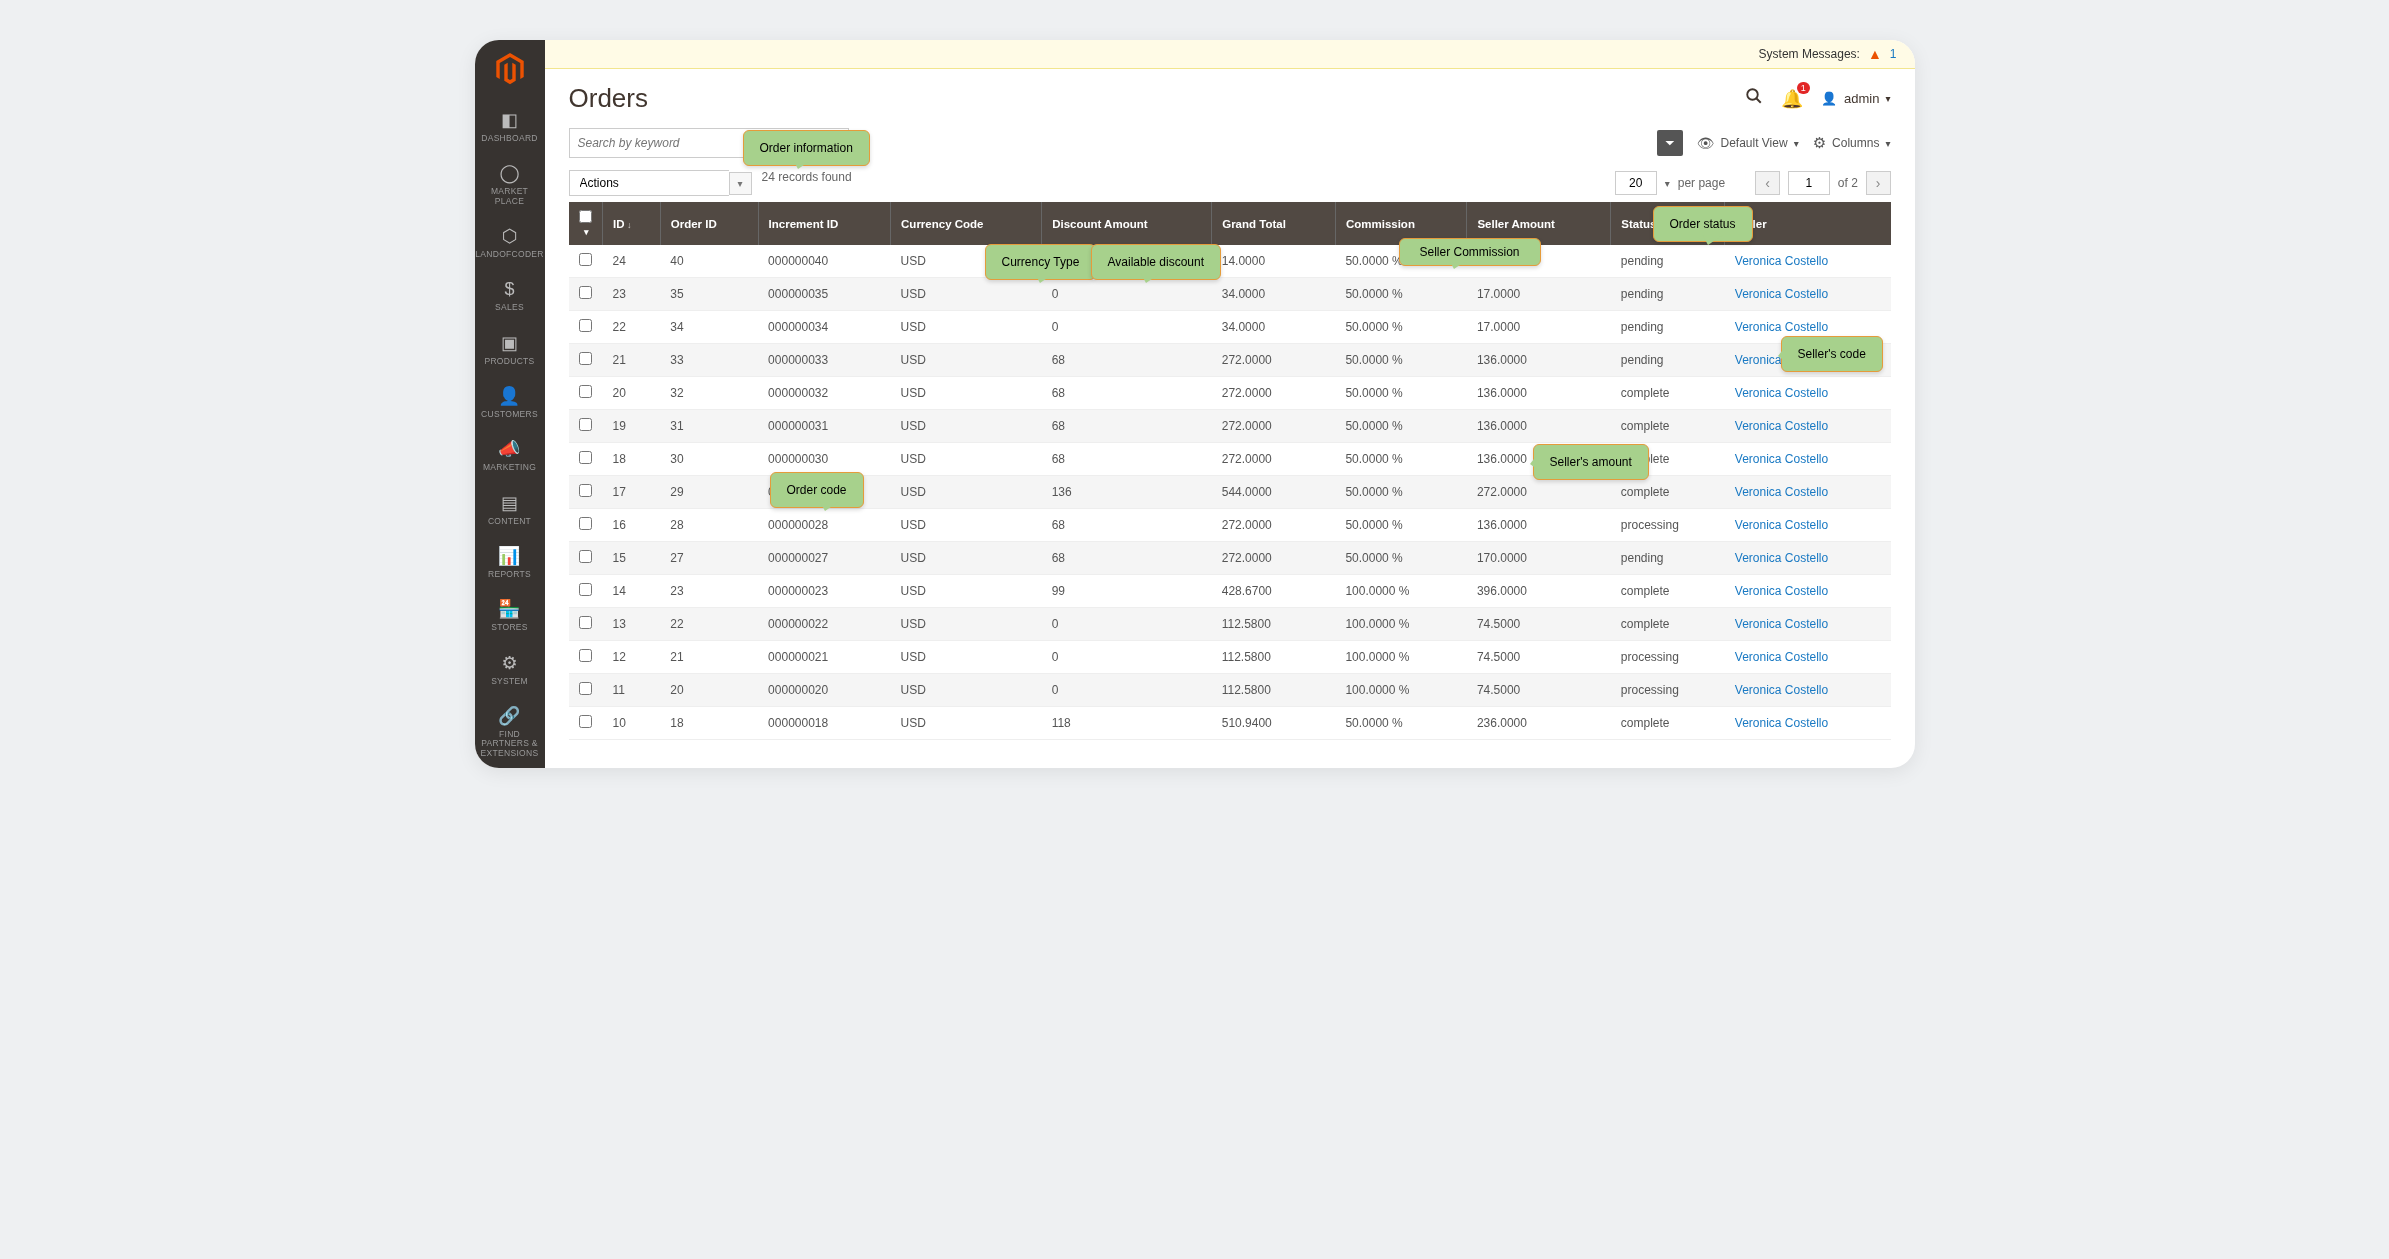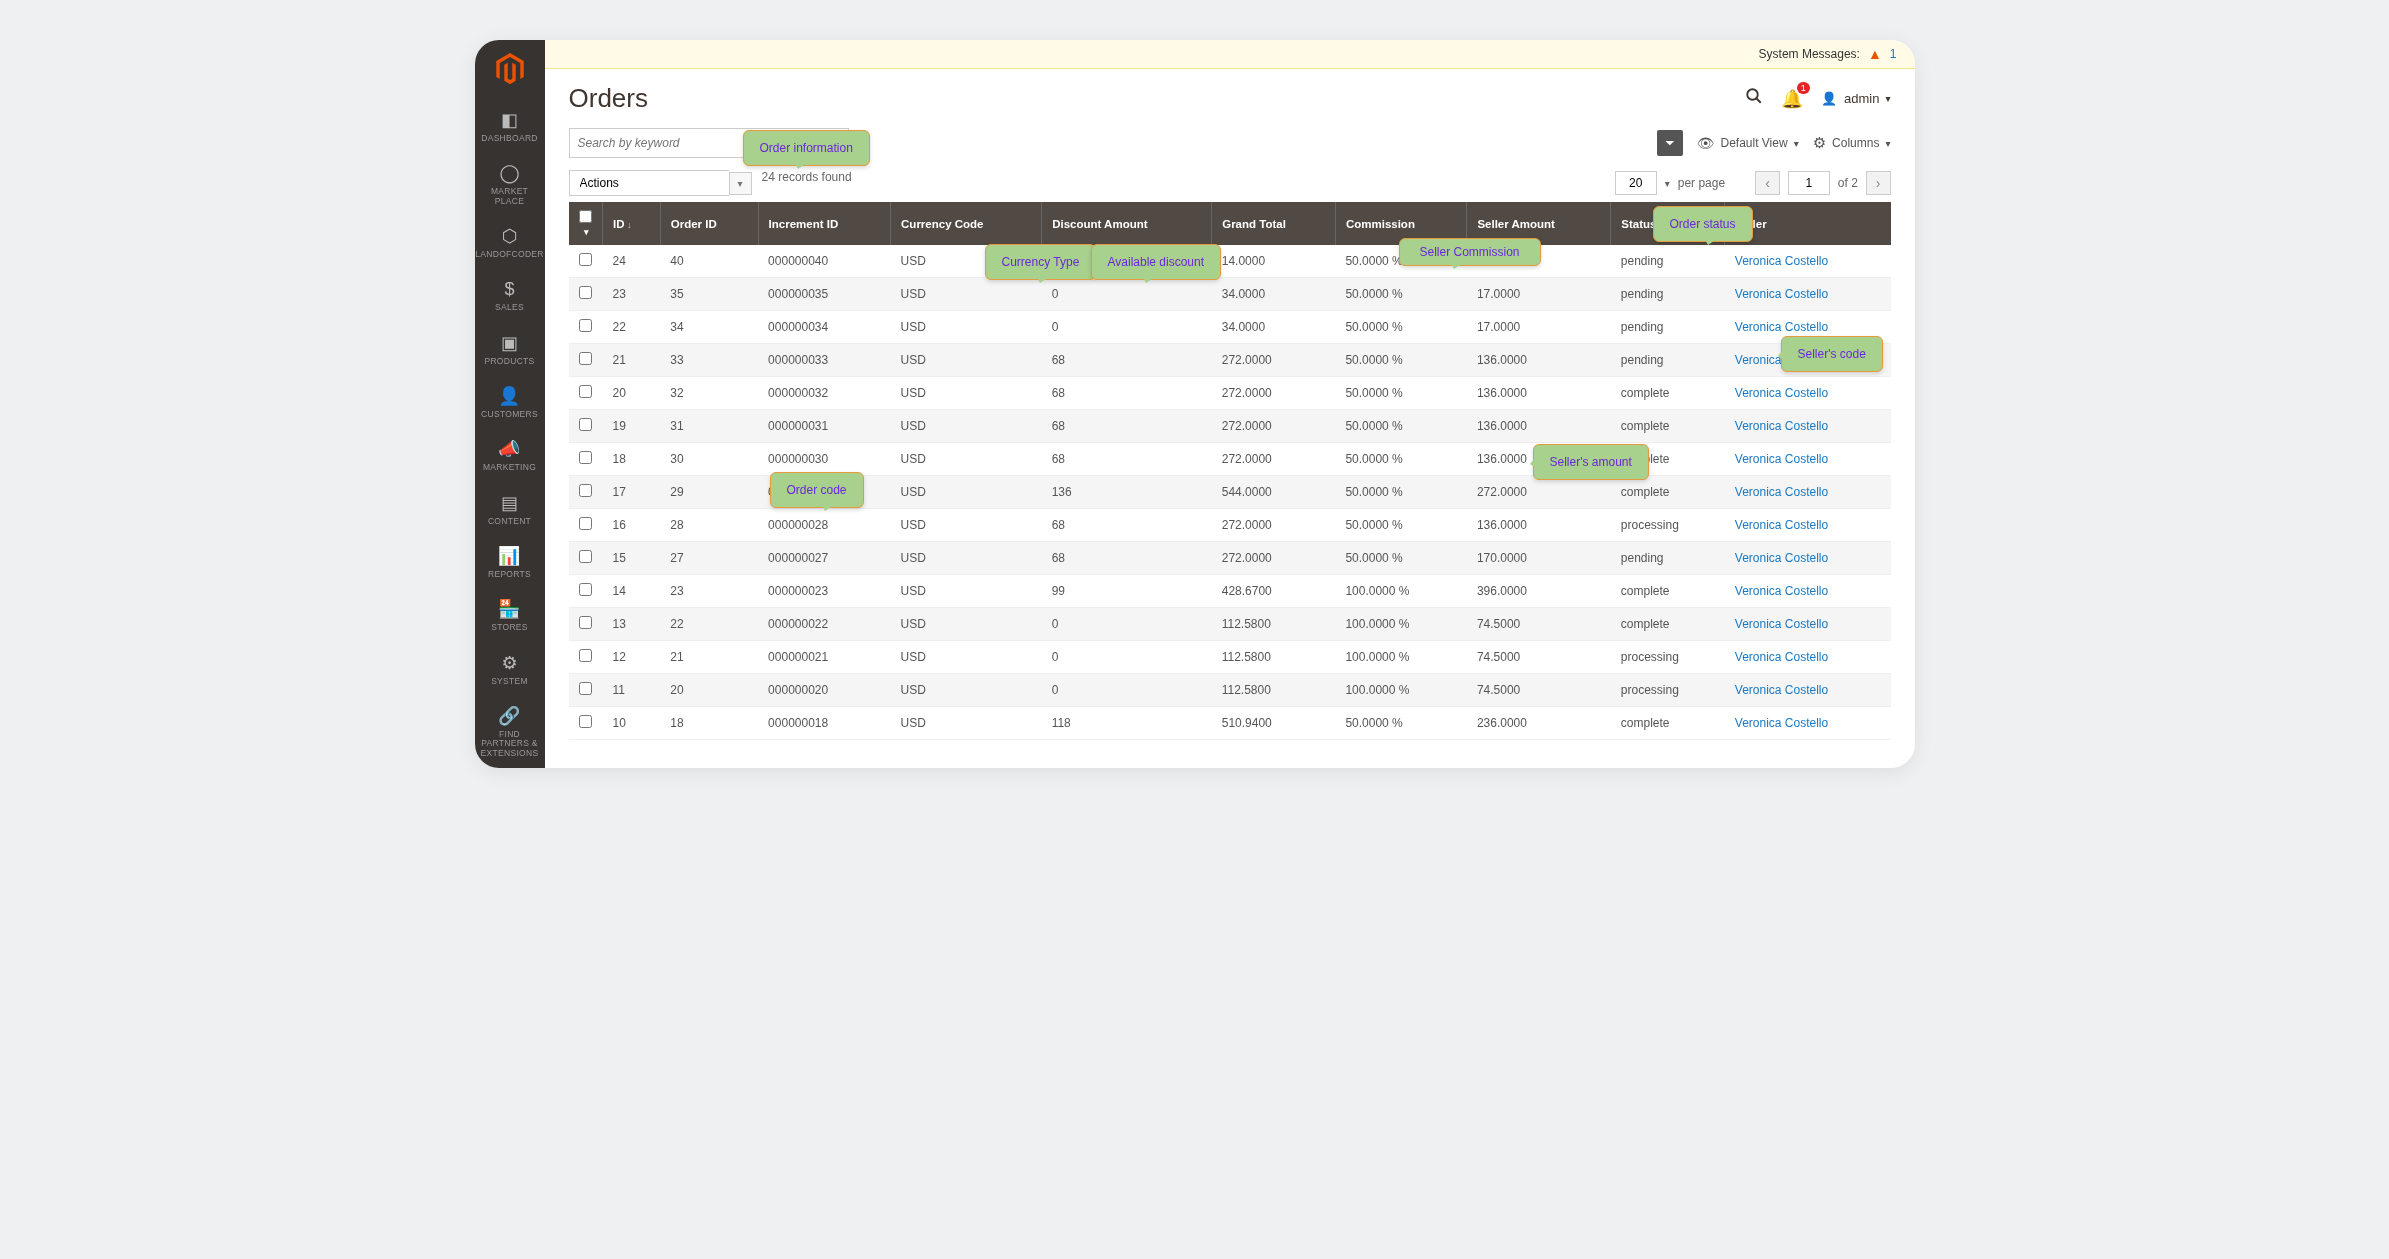--- a/index.html
+++ b/index.html
@@ -45,21 +45,21 @@
   table{width:100%;border-collapse:collapse;font-size:12px}
   thead th{background:#514943;color:#fff;text-align:left;font-weight:600;padding:8px 10px;border-left:1px solid #666;font-size:11.5px}
   thead th:first-child{border-left:none}
   tbody tr:nth-child(even){background:#f5f5f5}
   tbody td{padding:8px 10px;border-bottom:1px solid #eee;color:#555}
   tbody td a{color:#1979c3;text-decoration:none}
   .chk{width:34px;text-align:center}
   .hsort::after{content:" ↓";font-size:9px;opacity:.7}
   .hchk-caret{font-size:9px;color:#fff;margin-left:2px}
   
-  .callout{position:absolute;background:#a7d18c;border:1px solid #e59b3b;border-radius:6px;padding:10px 16px;font-size:12px;color:#6d28d9;box-shadow:0 2px 4px rgba(0,0,0,.15);white-space:nowrap;pointer-events:none;z-index:50}
+  .callout{position:absolute;background:#a7d18c;border:1px solid #e59b3b;border-radius:6px;padding:10px 16px;font-size:12px;color:#000000;box-shadow:0 2px 4px rgba(0,0,0,.15);white-space:nowrap;pointer-events:none;z-index:50}
   .callout::after{content:"";position:absolute;width:0;height:0}
   .tail-b::after{bottom:-14px;left:44px;border:10px solid transparent;border-top-color:#a7d18c;transform:skewX(-25deg)}
   .tail-l::after{left:-14px;top:50%;margin-top:-8px;border:10px solid transparent;border-right-color:#a7d18c;transform:skewY(-15deg)}
 </style>
 </head>
 <body>
 
 <div class="frame">
 
   <div class="sidebar">

